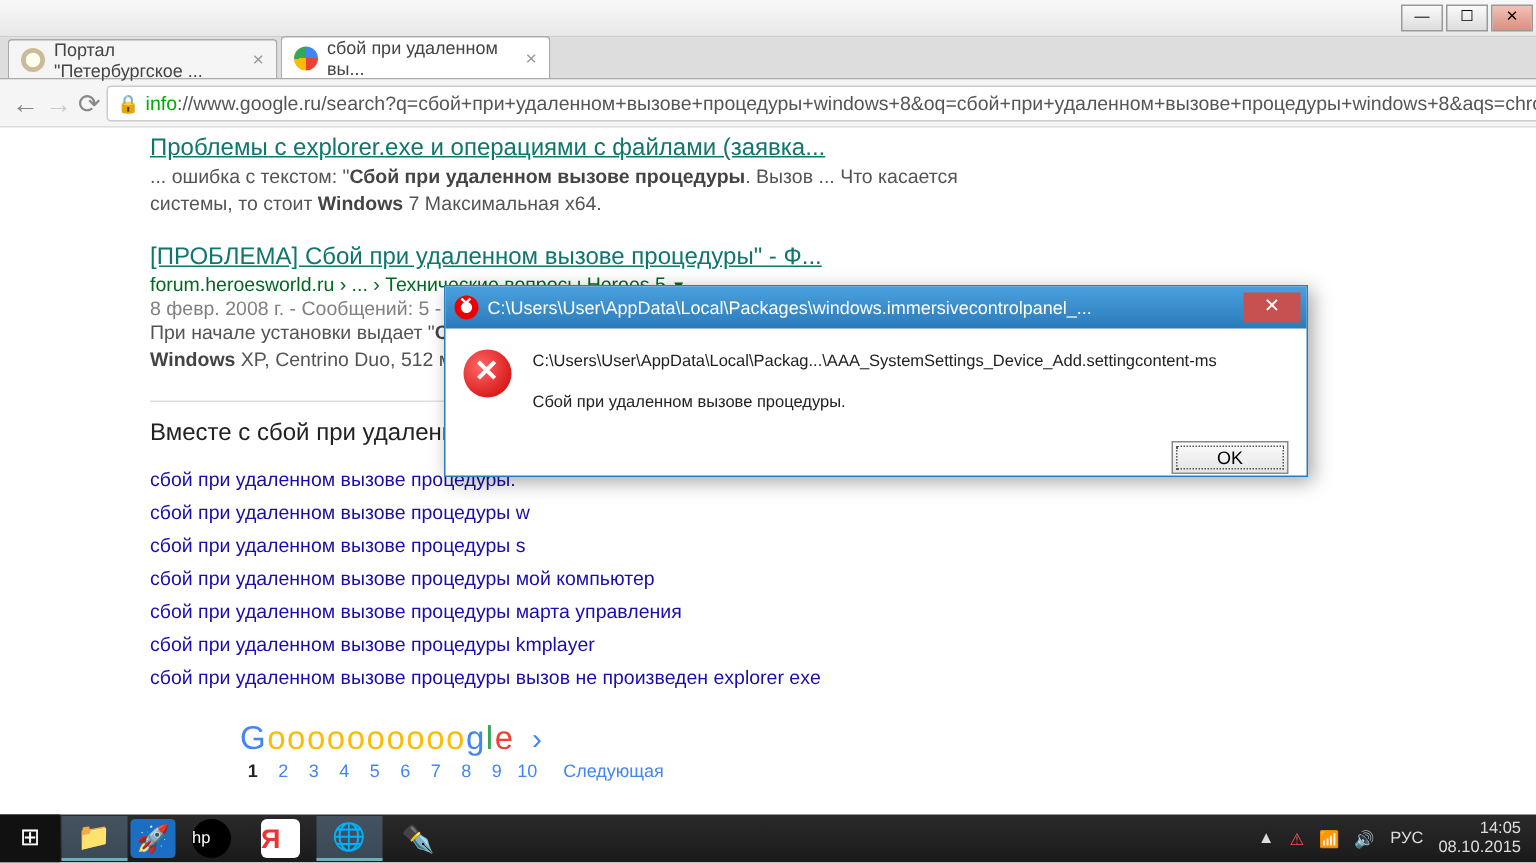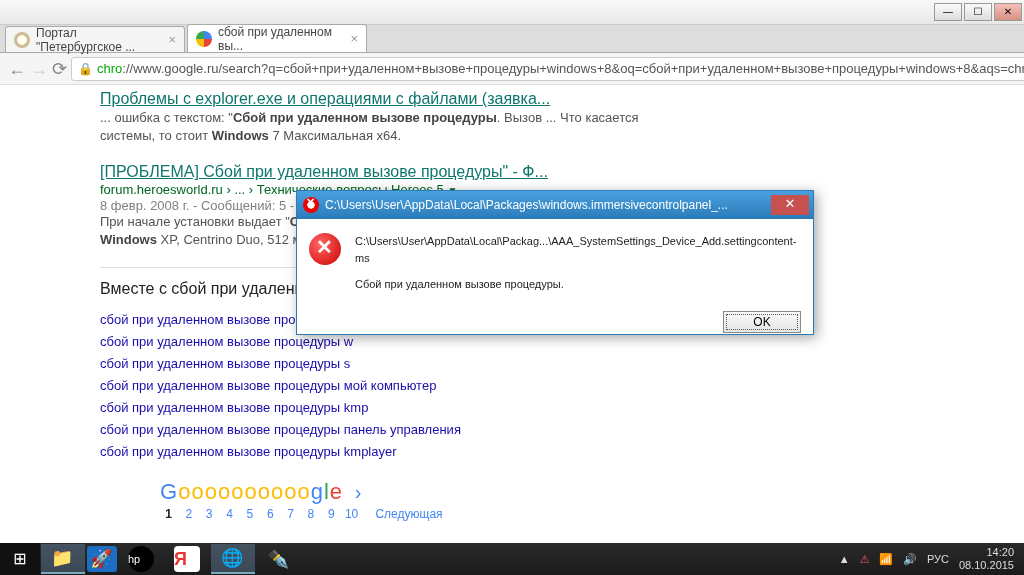--- a/index.html
+++ b/index.html
@@ -31,21 +31,21 @@
 .related a{display:block;color:#1a0dab;font-size:13px;margin-bottom:7px}
 .related a b{font-weight:normal}
 .goo{margin-top:20px;margin-left:60px}
 .goo-logo{font-size:22px;letter-spacing:1px}
 .goo-logo .b{color:#4285f4}.goo-logo .r{color:#ea4335}.goo-logo .y{color:#fbbc05}.goo-logo .g{color:#34a853}
 .goo-next{color:#4285f4;font-size:20px;margin-left:8px}
 .pages{margin-top:2px;font-size:12px;color:#4285f4}
 .pages span{display:inline-block;width:17px;text-align:center}
 .pages .cur{color:#222;font-weight:bold}
 .pages .next{margin-left:12px}
-.dialog{position:absolute;left:296px;top:190px;width:518px;background:#fff;border:1px solid #2b7bb9;box-shadow:3px 3px 12px rgba(0,0,0,.35)}
+.dialog{position:absolute;left:296px;top:190px;width:576px;background:#fff;border:1px solid #2b7bb9;box-shadow:3px 3px 12px rgba(0,0,0,.35)}
 .dlg-title{height:28px;background:linear-gradient(#4aa0de,#2b7bb9);color:#fff;display:flex;align-items:center;padding-left:6px;font-size:12px}
 .dlg-icon{width:16px;height:16px;background:radial-gradient(circle,#fff 30%,#e00 35%);border-radius:50%;margin-right:6px;position:relative;flex-shrink:0}
 .dlg-icon::before{content:"✕";position:absolute;left:3px;top:-1px;font-size:11px;color:#fff;font-weight:bold}
 .dlg-tt{flex:1;white-space:nowrap;overflow:hidden}
 .dlg-close{width:38px;height:20px;background:#c75050;color:#fff;text-align:center;line-height:18px;margin-right:4px;font-size:13px;cursor:default}
 .dlg-body{padding:14px 12px 12px;display:flex}
 .dlg-erricon{width:32px;height:32px;border-radius:50%;background:radial-gradient(circle at 35% 35%,#f66,#c00);margin-right:14px;flex-shrink:0;position:relative}
 .dlg-erricon::before{content:"✕";position:absolute;left:7px;top:2px;font-size:20px;color:#fff;font-weight:bold}
 .dlg-text{font-size:11px;color:#222;line-height:1.5}
 .dlg-btns{padding:6px 12px 1px;text-align:right}
@@ -78,21 +78,21 @@
     <span class="closex">×</span>
   </div>
 </div>
 
 <div class="addrbar">
   <div class="navbtn">←</div>
   <div class="navbtn" style="color:#ccc">→</div>
   <div class="navbtn">⟳</div>
   <div class="urlbox">
     <span class="lock">🔒</span>
-    <span class="https">chro</span>
+    <span class="https">info</span>
     <span class="rest">://www.google.ru/search?q=сбой+при+удаленном+вызове+процедуры+windows+8&amp;oq=сбой+при+удаленном+вызове+процедуры+windows+8&amp;aqs=chro</span>
 
   </div>
 
 </div>
 
 <div class="content">
   <div class="result">
     <div class="rtitle">Проблемы с explorer.exe и операциями с файлами (заявка...</div>
     <div class="rsnip">... ошибка с текстом: "<b>Сбой при удаленном вызове процедуры</b>. Вызов ... Что касается системы, то стоит <b>Windows</b> 7 Максимальная x64.</div>
@@ -104,23 +104,23 @@
     <div class="rsnip">При начале установки выдает "<b>Сбой при удаленном вызове процедуры</b>" ... На ноуте, <b>Windows</b> XP, Centrino Duo, 512 мб</div>
   </div>
 
   <div class="divider"></div>
   <div class="related-h">Вместе с сбой при удаленном вызове процедуры windows 8 часто ищут</div>
   <div class="related">
     <a>сбой при удаленном вызове <b>процедуры.</b></a>
     <a>сбой при удаленном вызове процедуры <b>w</b></a>
     <a>сбой при удаленном вызове процедуры <b>s</b></a>
     <a>сбой при удаленном вызове процедуры <b>мой компьютер</b></a>
-    <a>сбой при удаленном вызове процедуры <b>kmp</b></a>
-    <a>сбой при удаленном вызове процедуры <b>панель управления</b></a>
+    <a>сбой при удаленном вызове процедуры <b>марта управления</b></a>
     <a>сбой при удаленном вызове процедуры <b>kmplayer</b></a>
+    <a>сбой при удаленном вызове процедуры <b>вызов не произведен explorer exe</b></a>
   </div>
 
   <div class="goo">
     <span class="goo-logo"><span class="b">G</span><span class="y">o</span><span class="y">o</span><span class="y">o</span><span class="y">o</span><span class="y">o</span><span class="y">o</span><span class="y">o</span><span class="y">o</span><span class="y">o</span><span class="y">o</span><span class="b">g</span><span class="g">l</span><span class="r">e</span></span>
     <span class="goo-next">›</span>
     <div class="pages">
       <span class="cur">1</span>
       <span>2</span>
       <span>3</span>
       <span>4</span>
@@ -166,17 +166,17 @@
     </div>
   <div class="tb-item active">🌐</div>
   <div class="tb-item" style="color:#8cf">✒️</div>
   <div class="tb-tray">
     <span>▲</span>
     <span style="color:#f55">⚠</span>
     <span>📶</span>
     <span>🔊</span>
     <span>РУС</span>
     <div class="tb-time">
-      <div>14:20</div>
+      <div>14:05</div>
         <div>08.10.2015</div>
     </div>
   </div>
 </div>
 
 </body></html>

